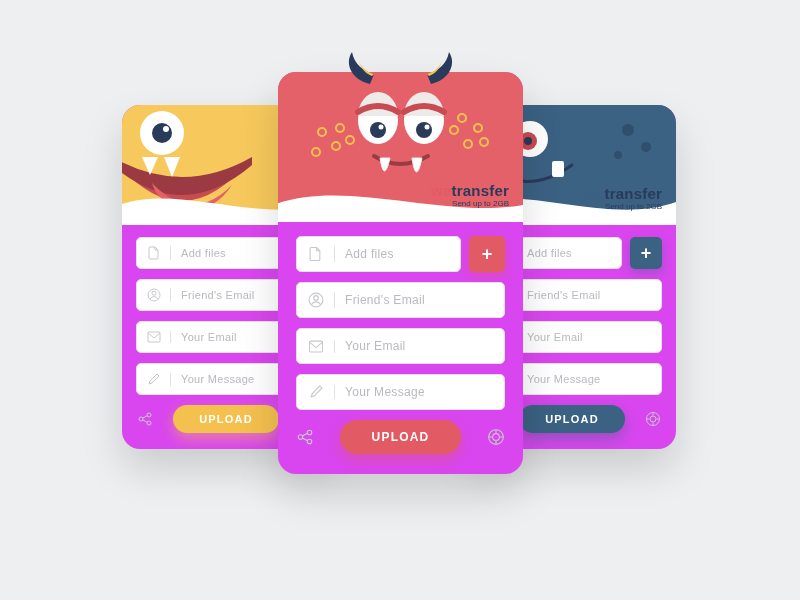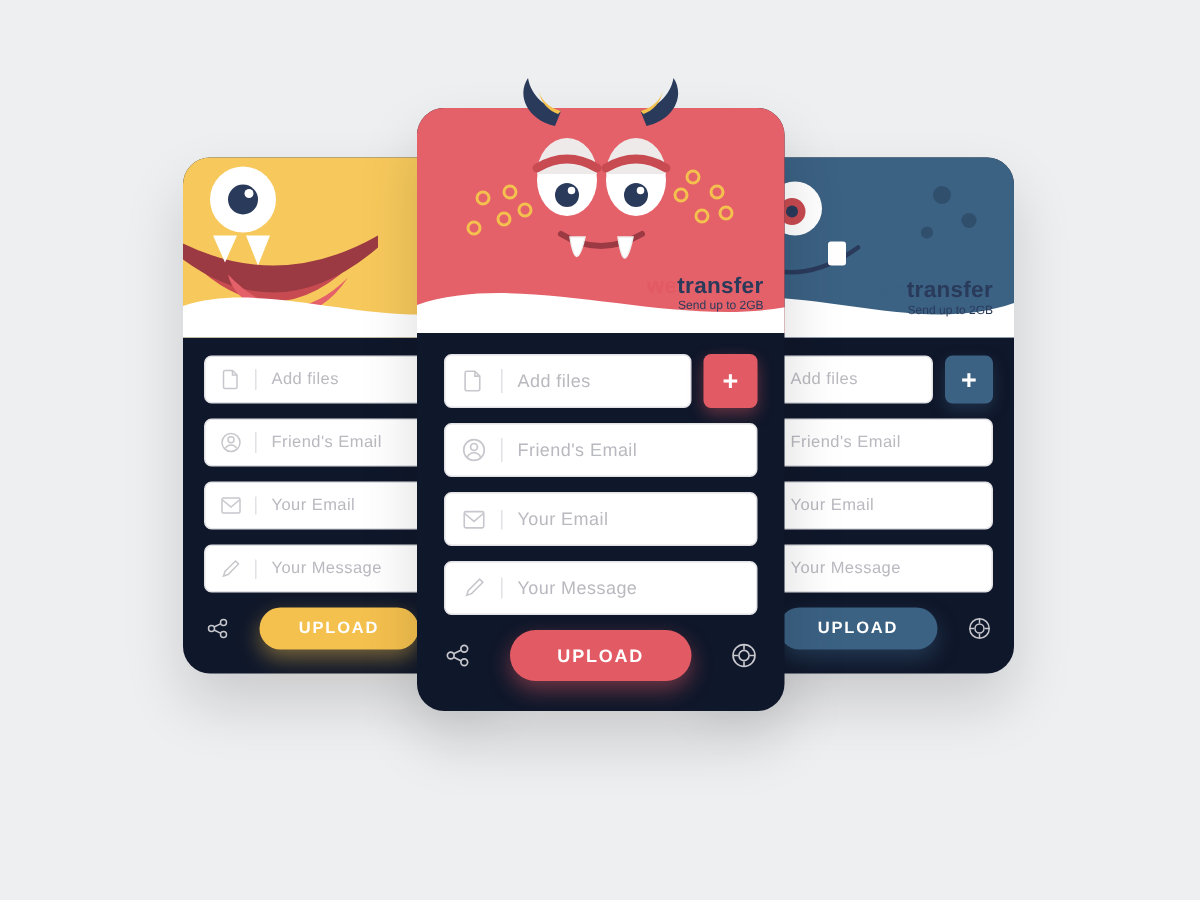--- a/index.html
+++ b/index.html
@@ -8,21 +8,21 @@
   background: #eeeff1;
   font-family: -apple-system, "Helvetica Neue", Arial, sans-serif;
   position: relative;
   overflow: hidden;
 }
 .stage { position: relative; width: 100%; height: 100%; }
 
 .card {
   position: absolute;
   width: 230px;
-  background: #0f172a;
+  background: #d946ef;
   border-radius: 18px;
   box-shadow: 0 20px 40px rgba(0,0,0,0.15);
   overflow: visible;
 }
 .card.left  { left: 122px; top: 105px; width: 208px; }
 .card.right { left: 468px; top: 105px; width: 208px; }
 .card.center{ left: 278px; top: 72px;  width: 245px; z-index: 10; }
 
 .header {
   position: relative;

